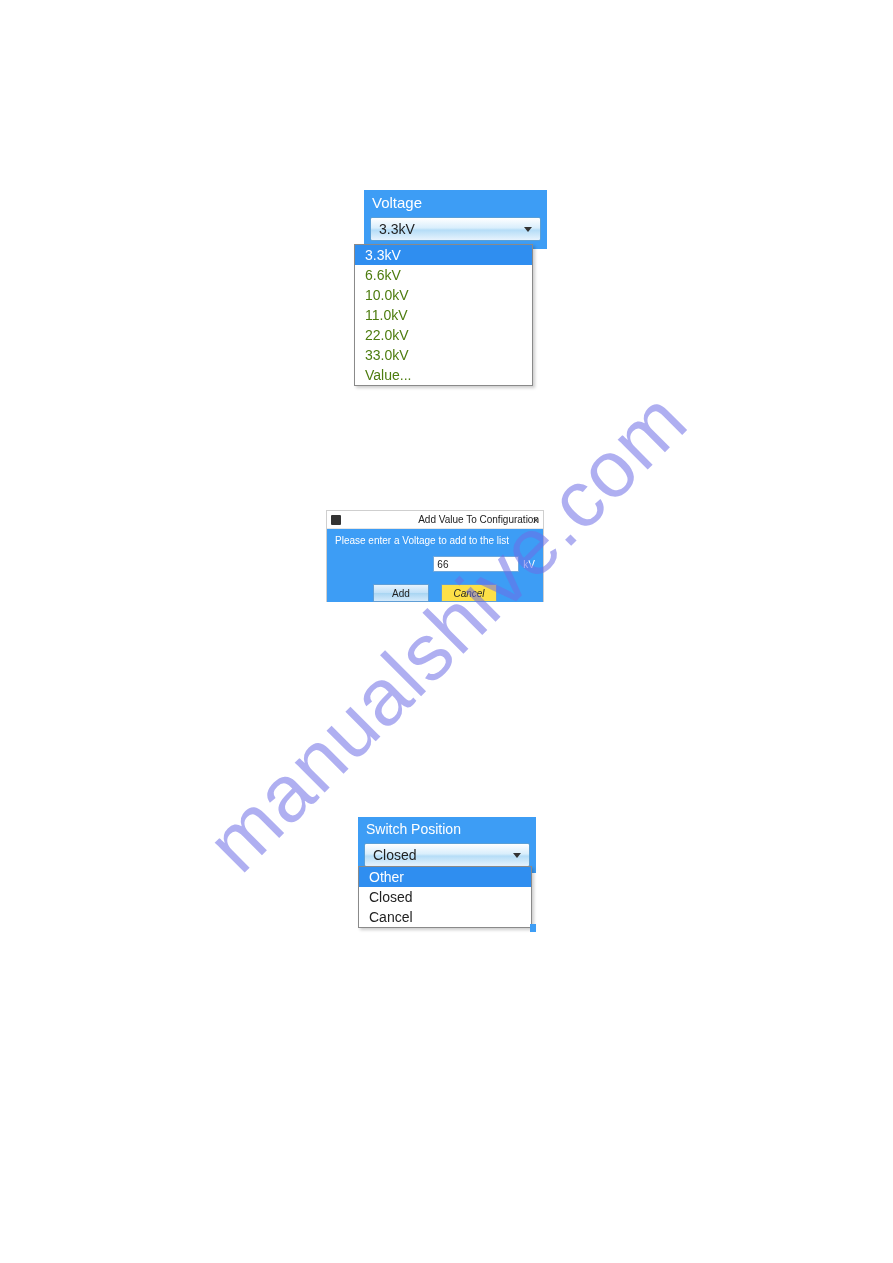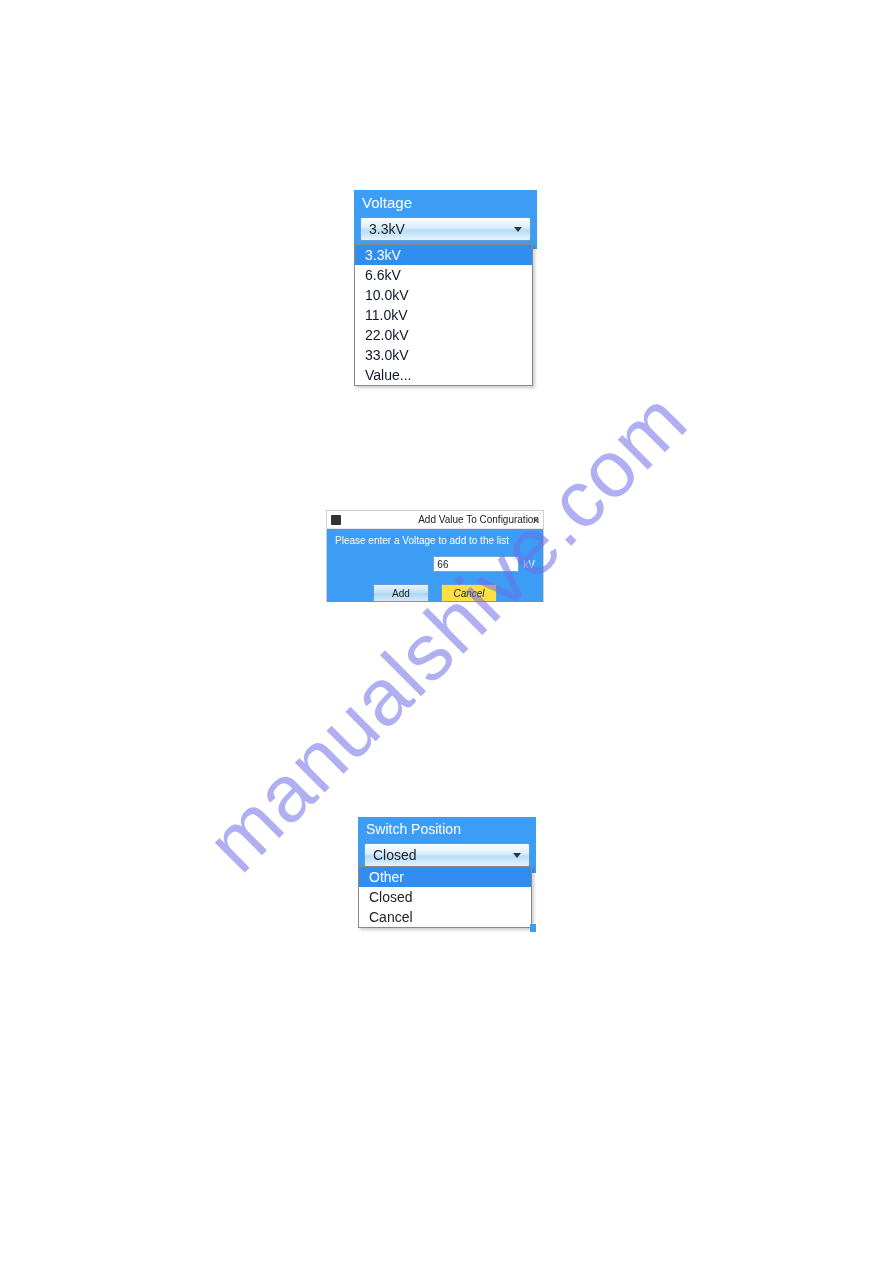--- a/index.html
+++ b/index.html
@@ -22,21 +22,21 @@
     color: rgba(110, 110, 230, 0.55);
     letter-spacing: 1px;
     white-space: nowrap;
     pointer-events: none;
     z-index: 5;
   }
 
   
   .voltage-panel {
     position: absolute;
-    left: 354px;
+    left: 364px;
     top: 190px;
     width: 183px;
     background: #3d9df5;
     padding-bottom: 2px;
   }
   .panel-header {
     color: #ffffff;
     font-size: 15px;
     padding: 4px 8px 6px 8px;
     font-weight: 400;
@@ -65,21 +65,21 @@
     left: 354px;
     top: 244px;
     width: 179px;
     background: #ffffff;
     border: 1px solid #8a8a8a;
     box-shadow: 2px 2px 3px rgba(0,0,0,0.2);
   }
   .dropdown-list .item {
     padding: 1px 10px;
     font-size: 14px;
-    color: #0f172a;
+    color: #4d7c0f;
     line-height: 18px;
   }
   .dropdown-list .item.selected {
     background: #2f8ef0;
     color: #ffffff;
   }
 
   
   .dialog {
     position: absolute;

